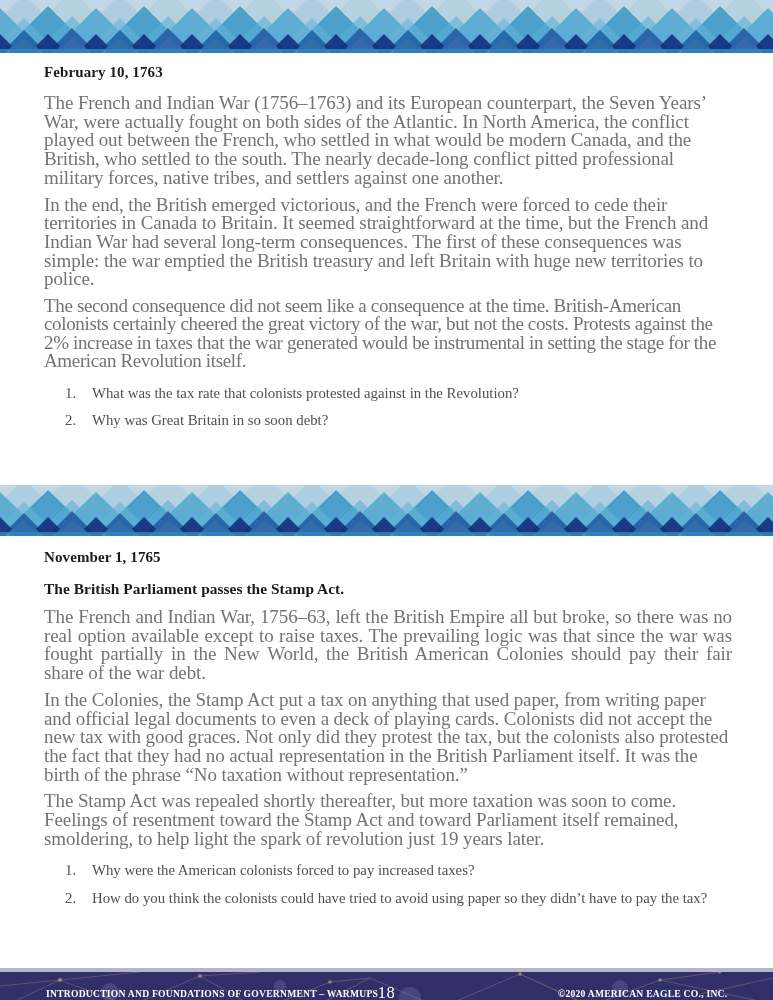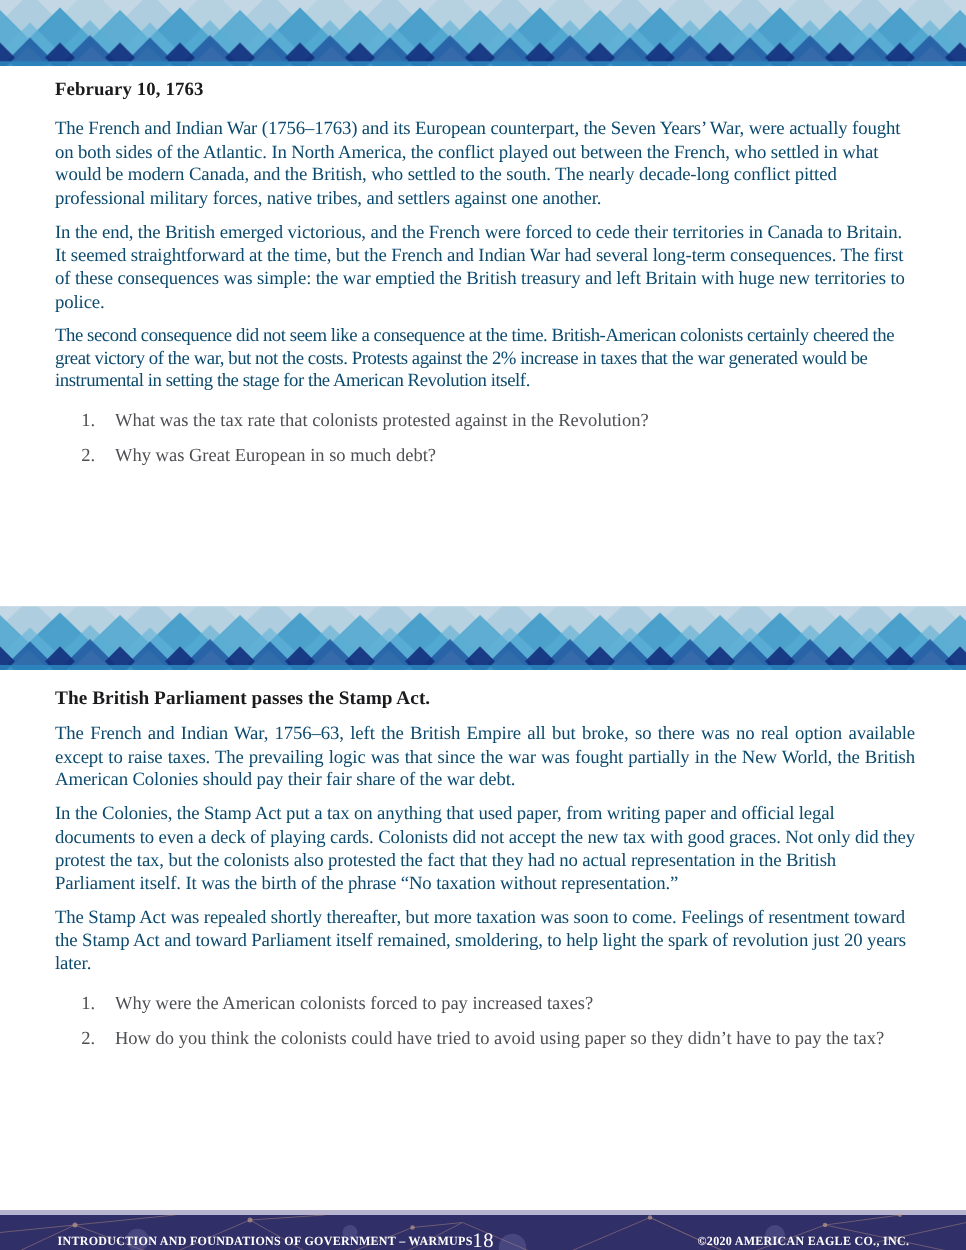--- a/index.html
+++ b/index.html
@@ -20,21 +20,21 @@
 
   .date {
     font-size:15px; font-weight:700; color:#1b1b1d;
     margin:0 0 13px 0; letter-spacing:0.1px;
   }
   .title {
     font-size:15.4px; font-weight:700; color:#1b1b1d;
     margin:0 0 9px 0; line-height:20px; letter-spacing:0.05px;
   }
   .para {
-    font-size:15px; line-height:18.7px; color:#0c4a6e;
+    font-size:19px; line-height:18.7px; color:#737373;
     margin:0 0 8px 0; letter-spacing:-0.1px;
   }
   .para.tight { letter-spacing:-0.35px; line-height:18.4px; }
   .para.justify { text-align:justify; }
 
   .questions { list-style:none; margin:13px 0 0 0; padding:0 0 0 21px; }
   .questions li {
     display:flex; align-items:flex-start;
     font-size:14.8px; line-height:18.7px; color:#4e4f53;
     margin-bottom:9px;
@@ -93,21 +93,21 @@
     <p class="para">The French and Indian War (1756–1763) and its European counterpart, the Seven Years’ War, were actually fought on both sides of the Atlantic. In North America, the conflict played out between the French, who settled in what would be modern Canada, and the British, who settled to the south. The nearly decade-long conflict pitted professional military forces, native tribes, and settlers against one another.</p>
     <p class="para">In the end, the British emerged victorious, and the French were forced to cede their territories in Canada to Britain. It seemed straightforward at the time, but the French and Indian War had several long-term consequences. The first of these consequences was simple: the war emptied the British treasury and left Britain with huge new territories to police.</p>
     <p class="para tight">The second consequence did not seem like a consequence at the time. British-American colonists certainly cheered the great victory of the war, but not the costs. Protests against the 2% increase in taxes that the war generated would be instrumental in setting the stage for the American Revolution itself.</p>
     <ol class="questions">
       <li>
         <span class="qnum">1.</span>
         <span class="qtext">What was the tax rate that colonists protested against in the Revolution?</span>
       </li>
       <li>
         <span class="qnum">2.</span>
-        <span class="qtext">Why was Great European in so much debt?</span>
+        <span class="qtext">Why was Great Britain in so soon debt?</span>
       </li>
     </ol>
   </section>
 
   <svg class="band band-mid" viewBox="0 0 773 51" preserveAspectRatio="none" aria-hidden="true">
     <defs>
       <pattern id="diamMid" width="96" height="51" patternUnits="userSpaceOnUse">
         <rect width="96" height="51" fill="#c3d8e4"></rect>
         <polygon points="24,-6 44,13 24,32 4,13" fill="#9cc4da" opacity="0.55"></polygon>
         <polygon points="72,-10 94,11 72,32 50,11" fill="#aecdde" opacity="0.6"></polygon>
@@ -121,24 +121,25 @@
         <polygon points="48,32 60,44 48,56 36,44" fill="#132f7c" opacity="0.9"></polygon>
         <polygon points="0,32 12,44 0,56 -12,44" fill="#132f7c" opacity="0.9"></polygon>
         <polygon points="96,32 108,44 96,56 84,44" fill="#132f7c" opacity="0.9"></polygon>
         <rect y="47" width="96" height="4" fill="#2b86bd" opacity="0.85"></rect>
       </pattern>
     </defs>
     <rect width="773" height="51" fill="url(#diamMid)"></rect>
   </svg>
 
   <section class="section section-2">
+    <h2 class="date">November 1, 1765</h2>
     <h3 class="title">The British Parliament passes the Stamp Act.</h3>
     <p class="para justify">The French and Indian War, 1756–63, left the British Empire all but broke, so there was no real option available except to raise taxes. The prevailing logic was that since the war was fought partially in the New World, the British American Colonies should pay their fair share of the war debt.</p>
     <p class="para">In the Colonies, the Stamp Act put a tax on anything that used paper, from writing paper and official legal documents to even a deck of playing cards. Colonists did not accept the new tax with good graces. Not only did they protest the tax, but the colonists also protested the fact that they had no actual representation in the British Parliament itself. It was the birth of the phrase “No taxation without representation.”</p>
-    <p class="para">The Stamp Act was repealed shortly thereafter, but more taxation was soon to come. Feelings of resentment toward the Stamp Act and toward Parliament itself remained, smoldering, to help light the spark of revolution just 20 years later.</p>
+    <p class="para">The Stamp Act was repealed shortly thereafter, but more taxation was soon to come. Feelings of resentment toward the Stamp Act and toward Parliament itself remained, smoldering, to help light the spark of revolution just 19 years later.</p>
     <ol class="questions">
       <li>
         <span class="qnum">1.</span>
         <span class="qtext">Why were the American colonists forced to pay increased taxes?</span>
       </li>
       <li>
         <span class="qnum">2.</span>
         <span class="qtext">How do you think the colonists could have tried to avoid using paper so they didn’t have to pay the tax?</span>
       </li>
     </ol>

